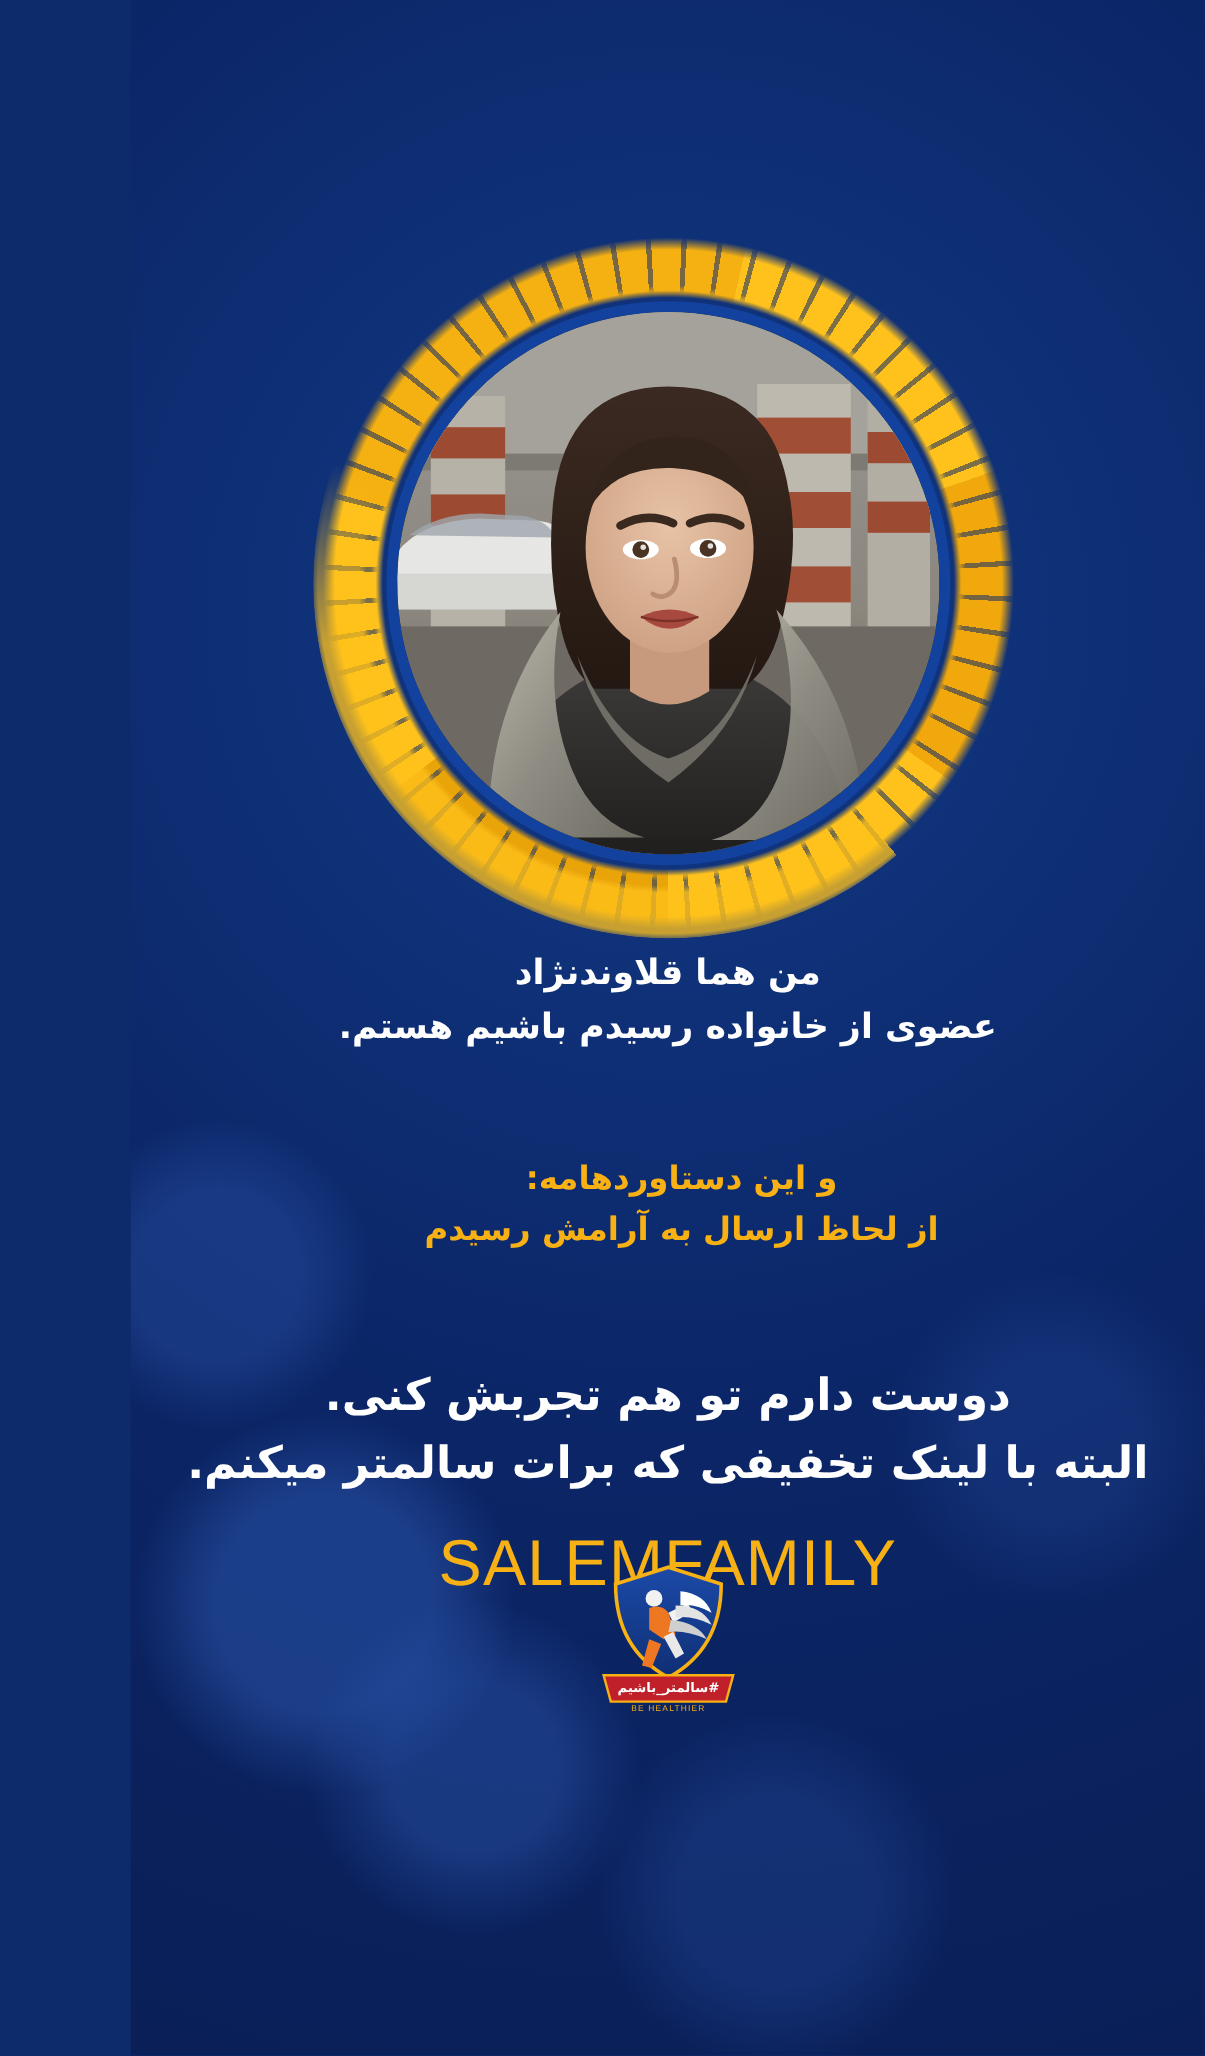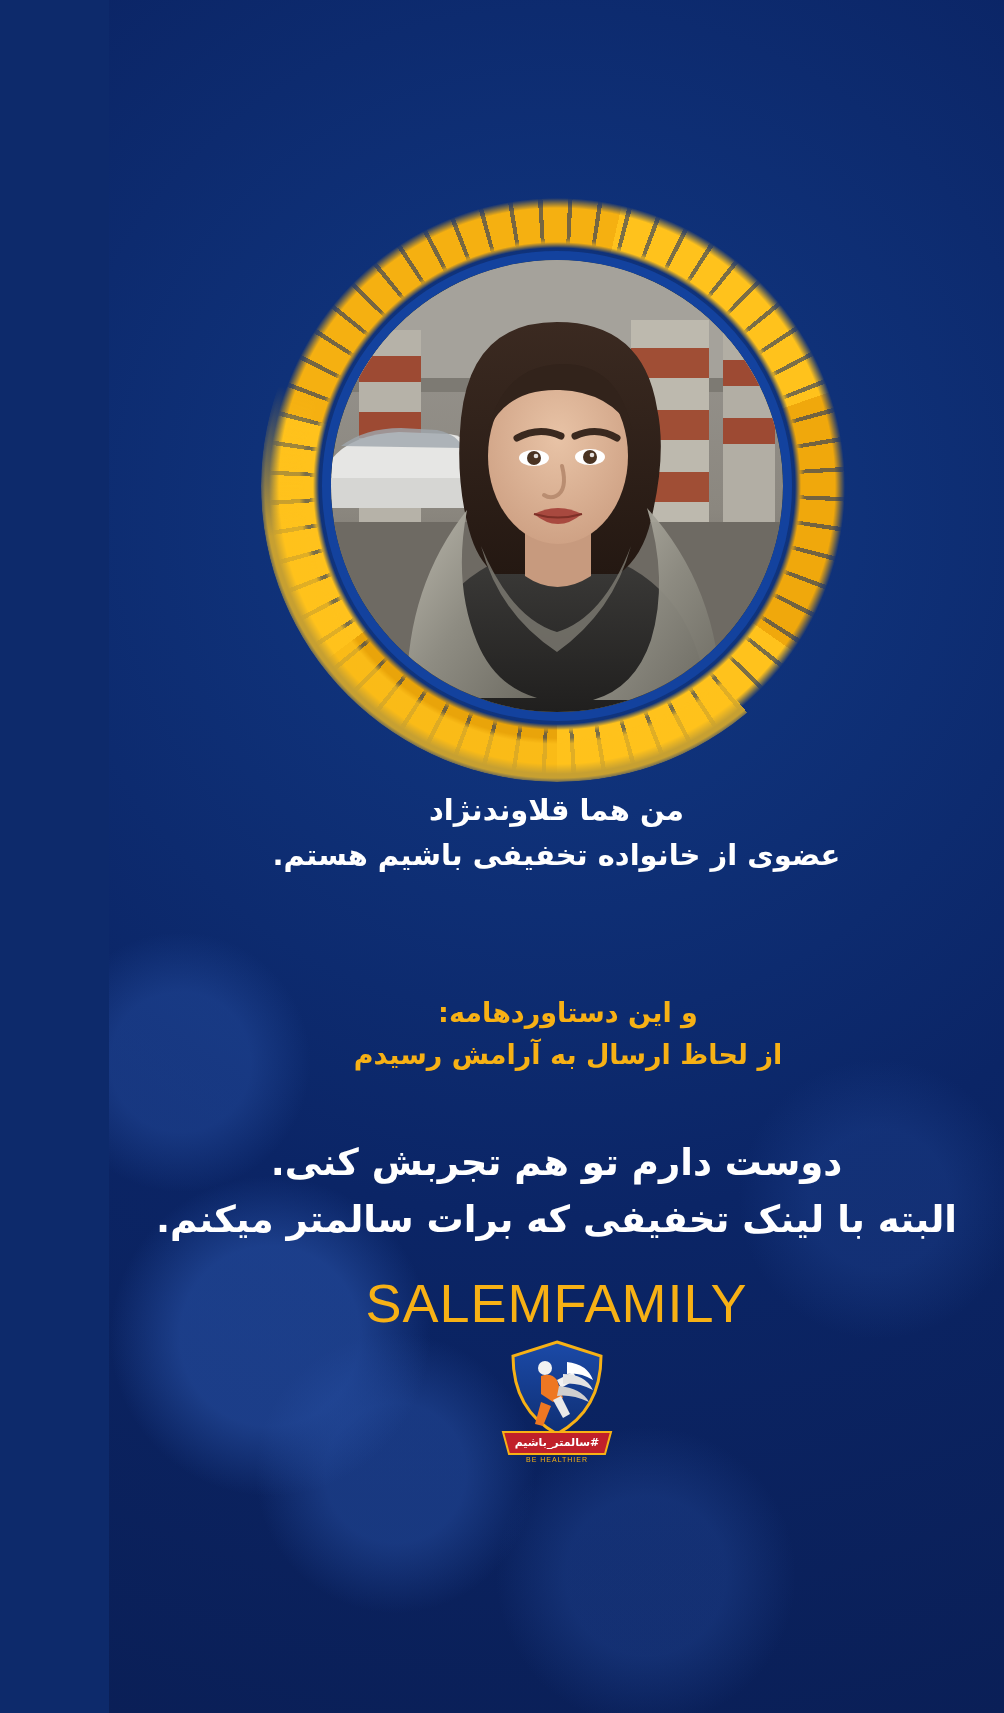--- a/index.html
+++ b/index.html
@@ -108,42 +108,42 @@
     font-weight: bold;
     line-height: 1.55;
     letter-spacing: 0.2px;
   }
   .white { color: #ffffff; }
   .gold { color: #f7b115; }
 
   #intro { top: 788px; }
   #intro .line { font-size: 29px; }
 
-  #achieve { top: 992px; margin-left: 23px; }
+  #achieve { top: 962px; margin-left: 23px; }
   #achieve .line { font-size: 27px; }
 
   #invite { top: 1134px; }
   #invite .line { font-size: 37px; }
 
   #brand {
     top: 1272px;
   }
   #brand .brand-text {
     color: #f7b115;
     font-size: 54px;
     letter-spacing: 1px;
     font-weight: normal;
     font-family: "Liberation Sans", "DejaVu Sans", sans-serif;
   }
 
   
   .logo-wrap {
     position: absolute;
     left: 50%;
-    top: 1336px;
+    top: 1300px;
     transform: translateX(-50%);
     width: 120px;
     height: 130px;
     text-align: center;
   }
   .logo-wrap svg { display: block; }
 </style>
 </head>
 <body>
 
@@ -232,21 +232,21 @@
 
           <path d="M203 254 q24 -12 48 0 q-24 20 -48 0 z" fill="#a8493f"></path>
           <path d="M203 254 q24 7 48 0" stroke="#7d3027" stroke-width="2" fill="none"></path>
         </svg>
       </div>
     </div>
   </div>
 
   <div class="text-block" id="intro">
     <div class="line white">من هما قلاوندنژاد</div>
-    <div class="line white">عضوی از خانواده تخفیفی باشیم هستم.</div>
+    <div class="line white">عضوی از خانواده رسیدم باشیم هستم.</div>
   </div>
 
   <div class="text-block" id="achieve">
     <div class="line gold">و این دستاوردهامه:</div>
     <div class="line gold">از لحاظ ارسال به آرامش رسیدم</div>
   </div>
 
   <div class="text-block" id="invite">
     <div class="line white">دوست دارم تو هم تجربش کنی.</div>
     <div class="line white">البته با لینک تخفیفی که برات سالمتر میکنم.</div>

